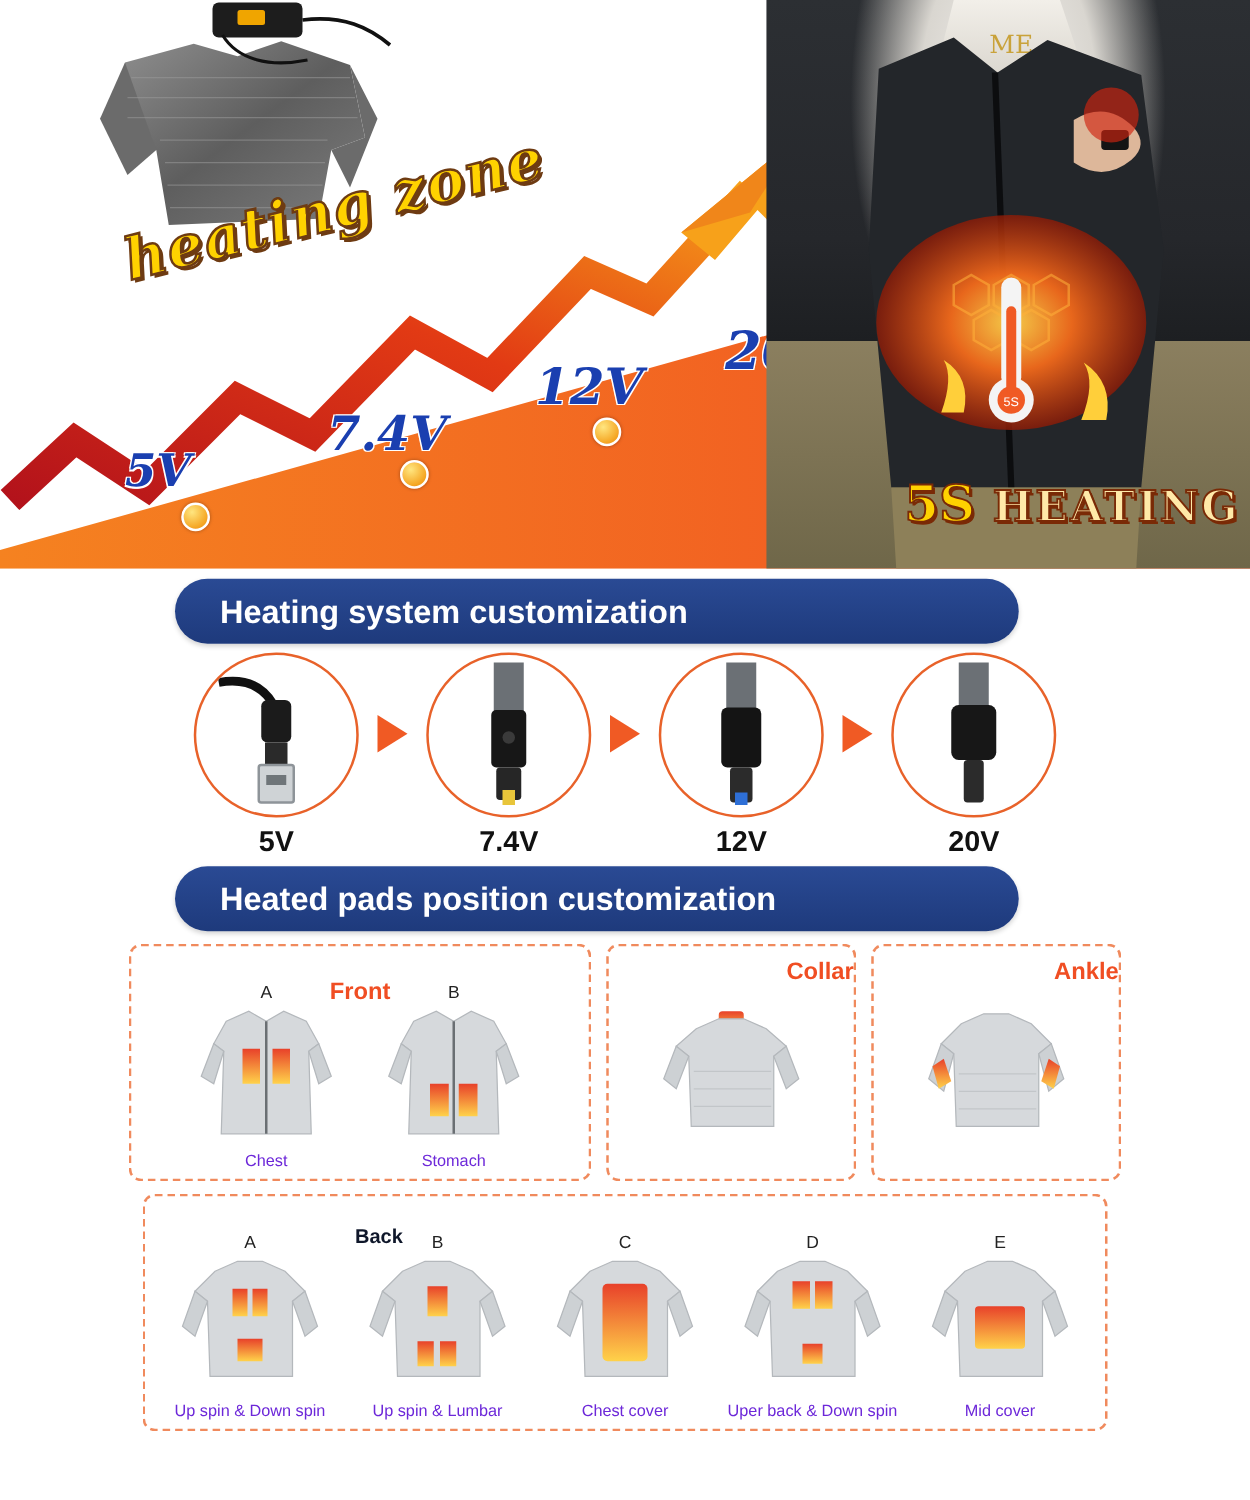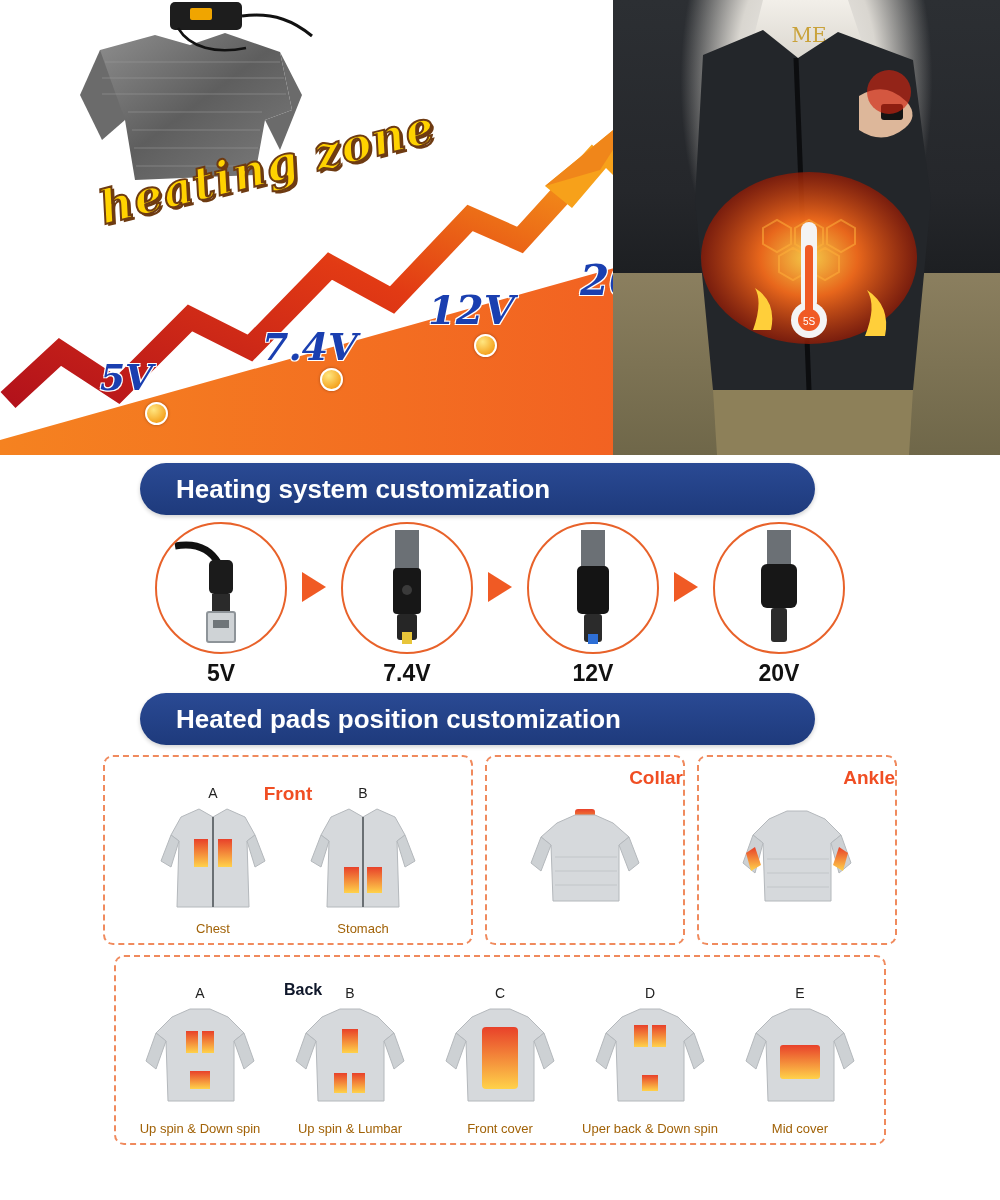--- a/index.html
+++ b/index.html
@@ -127,21 +127,21 @@
     position:relative;box-sizing:border-box;
     background:#fff;
   }
   .dbox .grp-title{
     position:absolute;top:10px;left:0;right:0;text-align:right;
     font-size:19px;font-weight:bold;color:#f04e23;
   }
   .cards{display:flex;justify-content:center;align-items:flex-start;height:100%;}
   .card{width:150px;display:flex;flex-direction:column;align-items:center;padding-top:28px;}
   .card .letter{font-size:14px;color:#222;height:16px;}
-  .card .cap{font-size:13px;color:#a16207;margin-top:2px;text-align:center;}
+  .card .cap{font-size:13px;color:#6d28d9;margin-top:2px;text-align:center;}
   .jacket{width:132px;height:118px;}
   
   .front-title{
     position:absolute;top:26px;left:50%;transform:translateX(-50%);
     font-size:19px;font-weight:bold;color:#f04e23;
   }
   .back-title{
     position:absolute;top:24px;left:168px;
     font-size:16px;font-weight:bold;color:#0f172a;
   }
@@ -254,20 +254,24 @@
 
       <path d="M140 330 q10 -28 2 -42 q22 14 16 42 z" fill="#ffcf3a"></path>
       <path d="M252 336 q12 -30 2 -46 q24 16 18 46 z" fill="#ffcf3a"></path>
 
       <path d="M246 96 q26 -16 48 6 q12 14 -2 26 q-22 18 -46 2 z" fill="#ddb79a"></path>
       <rect x="268" y="104" width="22" height="16" rx="3" fill="#141414"></rect>
       <circle cx="276" cy="92" r="22" fill="#d0230f" opacity="0.65"></circle>
 
       <path d="M100 390 L300 390 L296 455 L104 455 Z" fill="#8d8059"></path>
     </svg>
+    <div class="heating5s">
+      <span>5S</span>
+      <span class="hw">HEATING</span>
+    </div>
   </div>
 </div>
 
 <div class="banner" id="banner1">
   <span>Heating system customization</span>
 </div>
 
 <div class="conn-row">
 
   <div class="conn-item">
@@ -483,21 +487,21 @@
                 <linearGradient id="hb3" x1="0" y1="0" x2="0" y2="1">
                   <stop offset="0" stop-color="#e8412a"></stop>
                   <stop offset="1" stop-color="#ffd24a"></stop>
                 </linearGradient>
               </defs>
             <path d="M38 16 L56 8 L76 8 L94 16 L110 32 L100 40 L100 100 L34 100 L32 40 L22 32 Z" fill="#d6d9dc" stroke="#b4b8bc"></path>
             <path d="M22 32 L12 60 L22 68 L32 40 Z" fill="#cdd1d4" stroke="#b4b8bc"></path>
             <path d="M110 32 L120 60 L110 68 L100 40 Z" fill="#cdd1d4" stroke="#b4b8bc"></path>
             <rect x="48" y="26" width="36" height="62" rx="4" fill="url(#hb3)"></rect>
           </svg>
-          <div class="cap">Front cover</div>
+          <div class="cap">Chest cover</div>
         </div>
 
         <div class="card">
           <div class="letter">D</div>
           <svg class="jacket" viewBox="0 0 132 118">
             <defs>
                 <linearGradient id="hb4" x1="0" y1="0" x2="0" y2="1">
                   <stop offset="0" stop-color="#e8412a"></stop>
                   <stop offset="1" stop-color="#ffd24a"></stop>
                 </linearGradient>

